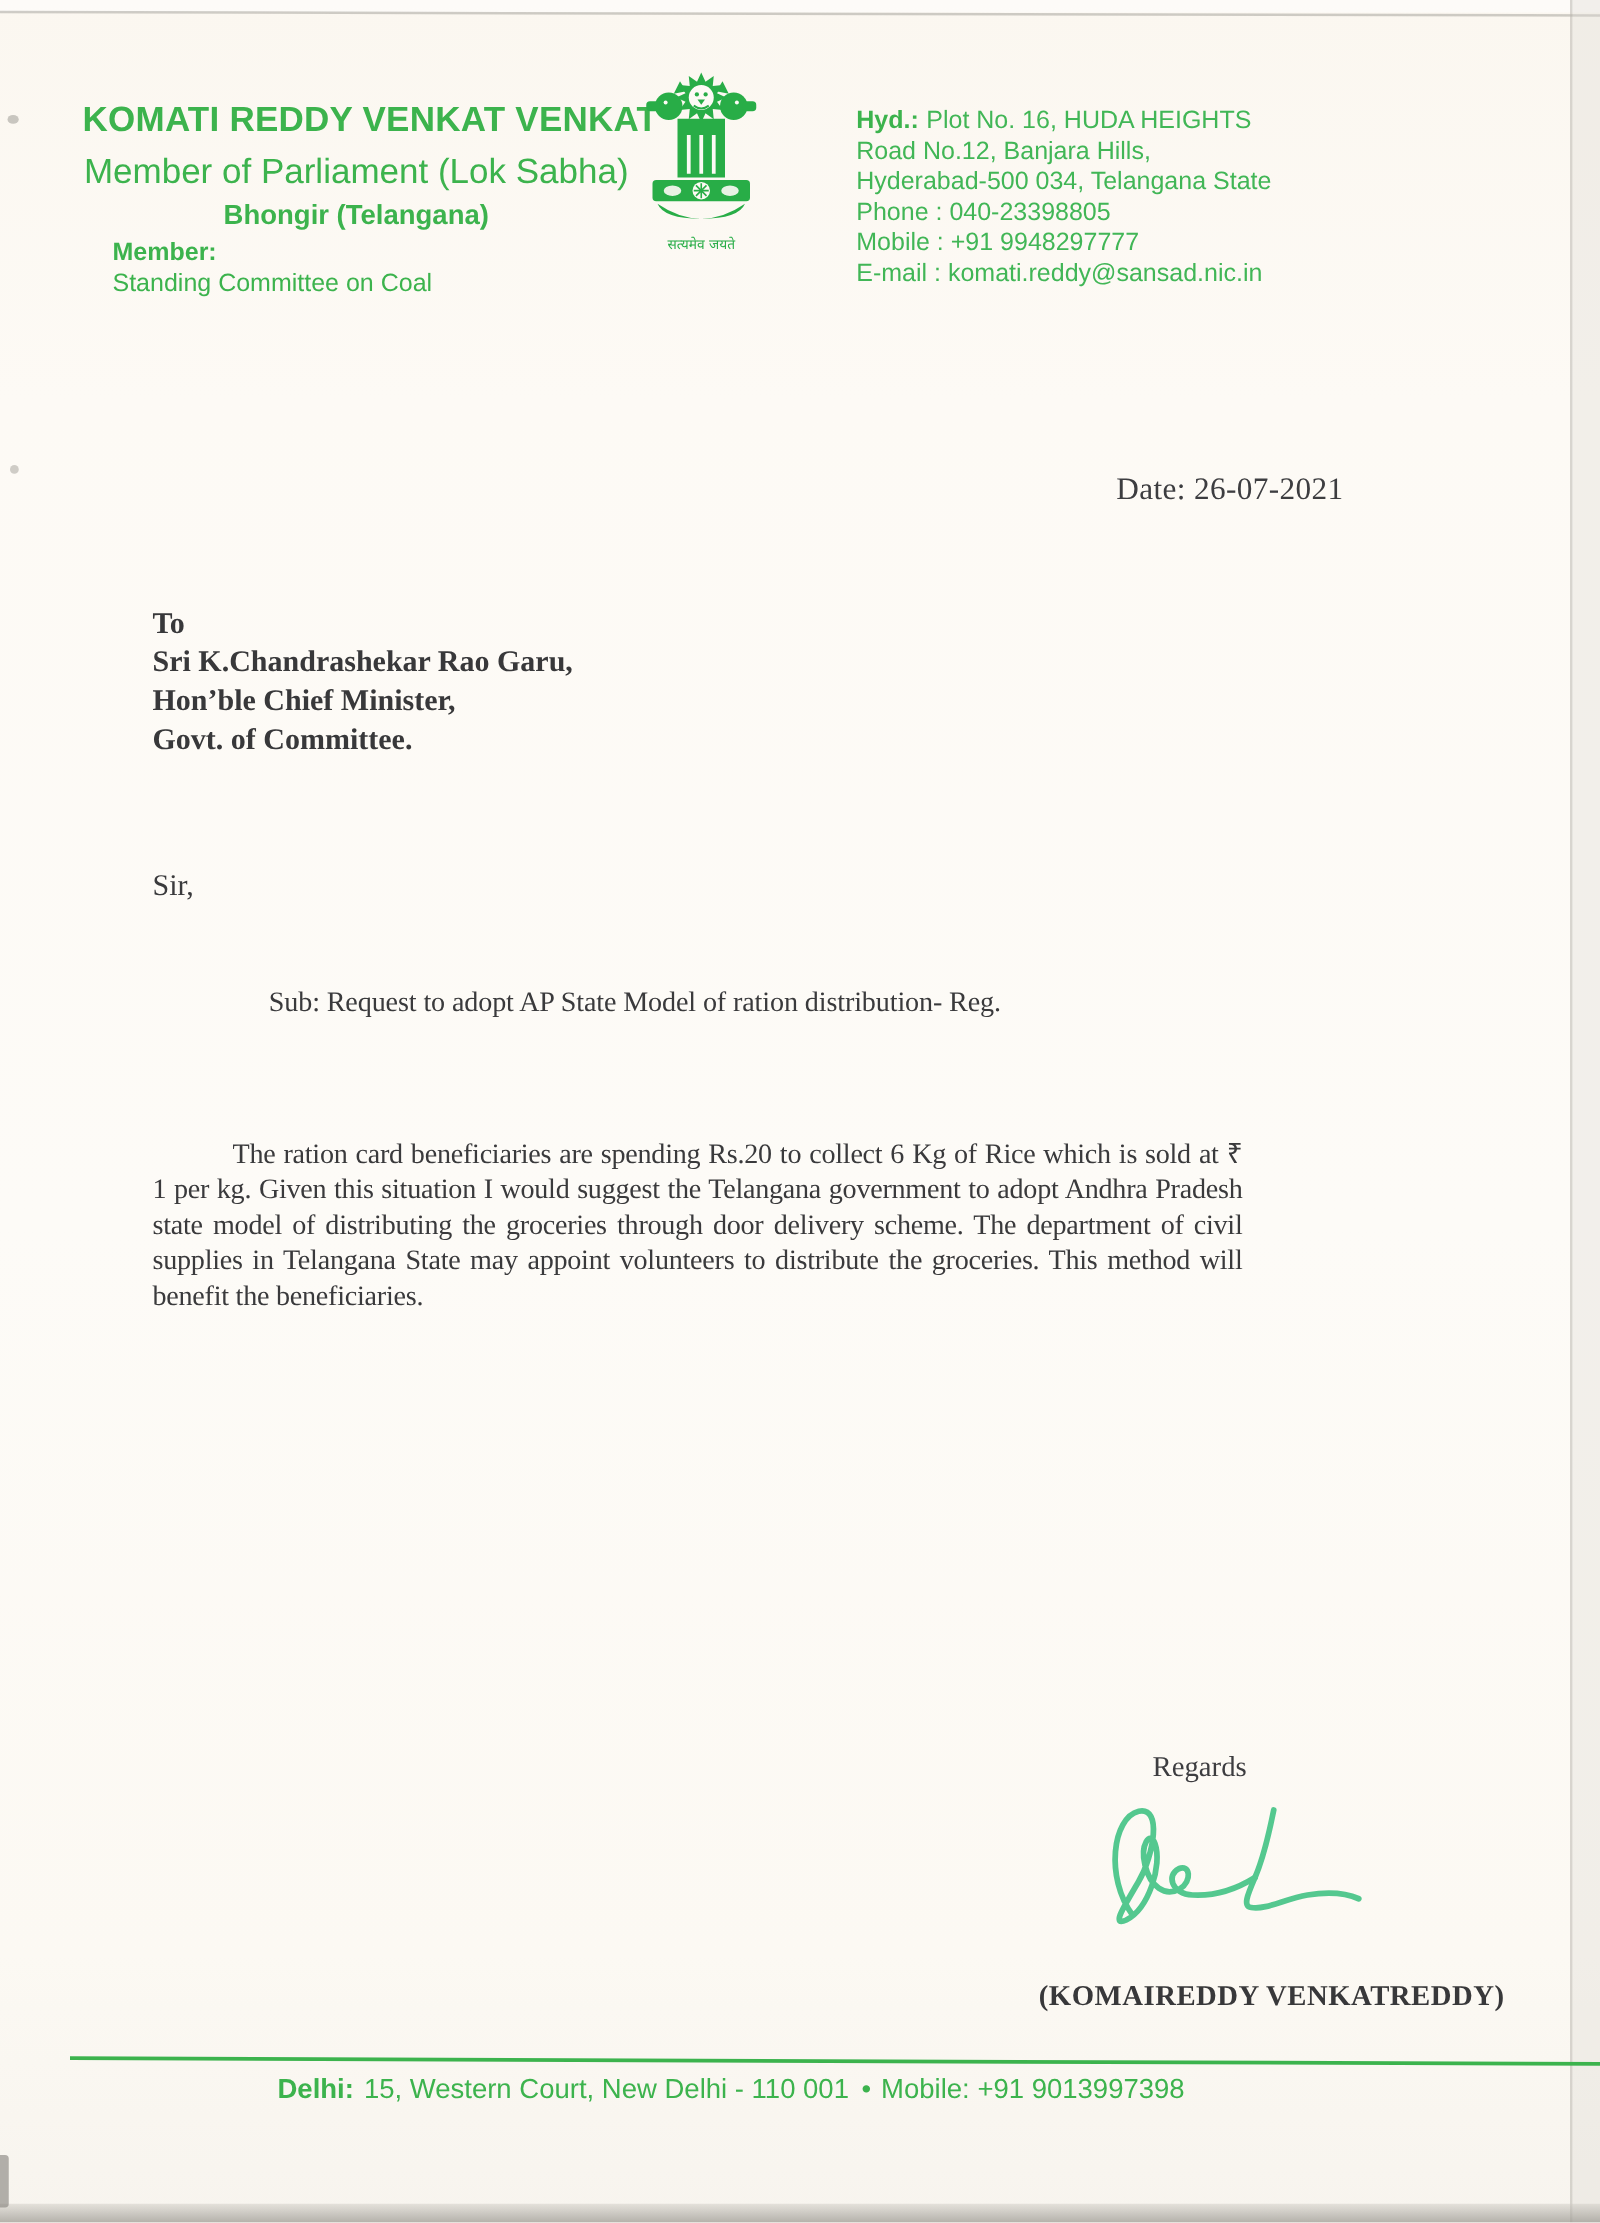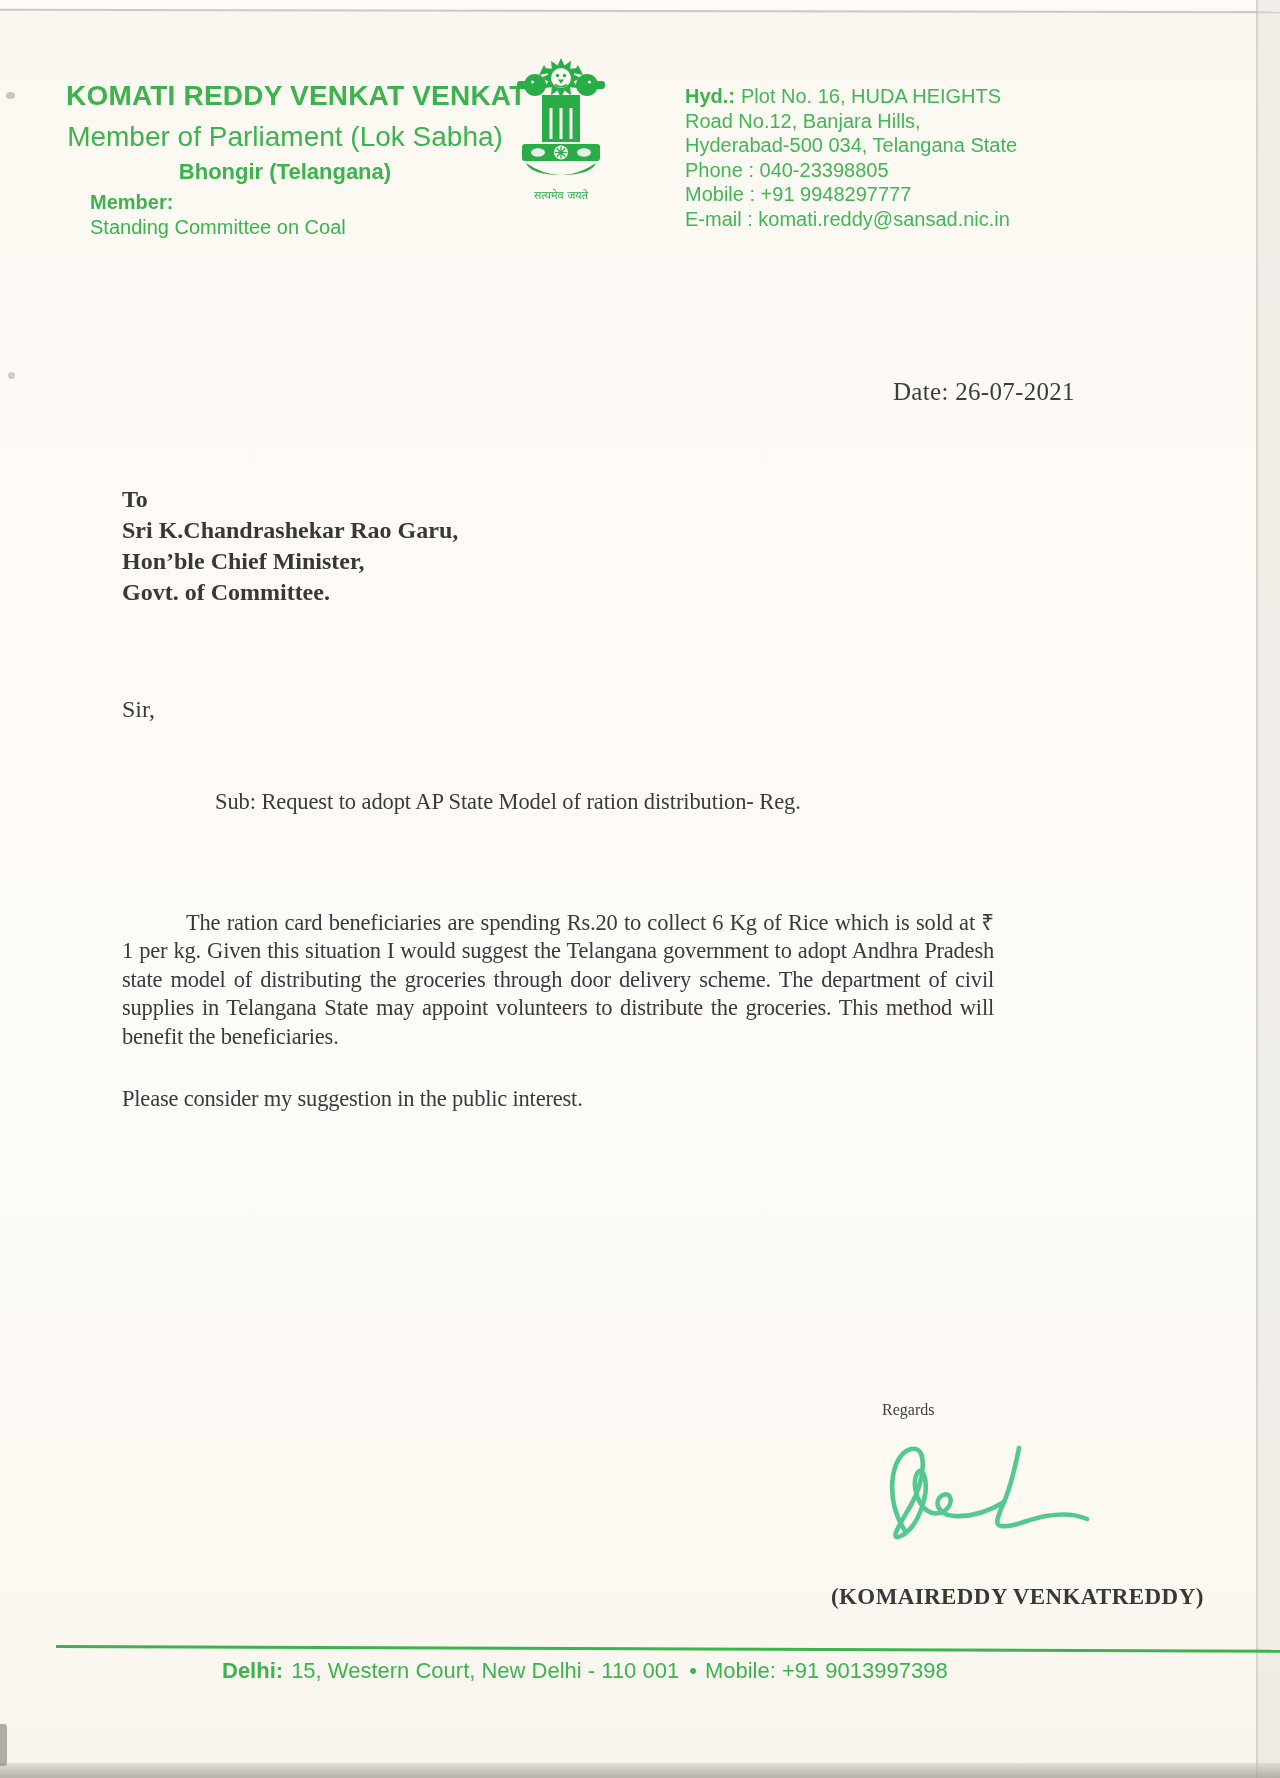--- a/index.html
+++ b/index.html
@@ -34,21 +34,21 @@
   
   .date-line{position:absolute;left:893px;top:378px;font-size:25px;color:#3d3d40;letter-spacing:.3px;}
   .recipient{position:absolute;left:122px;top:484px;font-size:24px;font-weight:bold;line-height:31px;color:#38383a;}
   .salutation{position:absolute;left:122px;top:696px;font-size:24px;}
   .subject{position:absolute;left:215px;top:789px;font-size:22.5px;letter-spacing:-0.1px;}
   .body-copy{position:absolute;left:122px;top:891px;width:872px;font-size:22.5px;line-height:28.4px;letter-spacing:-0.2px;color:#3a3a3c;}
   .body-copy p{margin:0;text-align:justify;text-indent:64px;}
   .body-copy p.p2{margin-top:18px;}
   .body-copy p.p3{margin-top:34px;text-indent:0;text-align:left;}
   
-  .regards{position:absolute;left:882px;top:1401px;font-size:16px;color:#3d3d40;}
+  .regards{position:absolute;left:922px;top:1401px;font-size:23px;color:#3d3d40;}
   .sig{position:absolute;left:866px;top:1436px;width:240px;height:122px;}
   .signatory{position:absolute;left:831px;top:1584px;font-size:23px;font-weight:bold;letter-spacing:.4px;color:#38383a;white-space:nowrap;}
   
   .footer-rule{position:absolute;left:56px;top:1645px;width:1226px;height:3px;background:#3cb34d;transform:rotate(.22deg);transform-origin:left center;}
   .footer-line{position:absolute;left:222px;top:1658px;font-family:"Liberation Sans",sans-serif;font-size:22px;color:#3cb34d;white-space:nowrap;}
   .footer-line .b{font-weight:bold;margin-right:8px;}
   .footer-line .bullet{margin:0 8px 0 10px;}
 </style>
 </head>
 <body>
@@ -140,21 +140,20 @@
     <div>Hon’ble Chief Minister,</div>
     <div>Govt. of Committee.</div>
   </div>
 
   <div class="salutation">Sir,</div>
 
   <div class="subject">Sub: Request to adopt AP State Model of ration distribution- Reg.</div>
 
   <div class="body-copy">
     <p class="p2">The ration card beneficiaries are spending Rs.20 to collect 6 Kg of Rice which is sold at ₹ 1 per kg. Given this situation I would suggest the Telangana government to adopt Andhra Pradesh state model of distributing the groceries through door delivery scheme. The department of civil supplies in Telangana State may appoint volunteers to distribute the groceries. This method will benefit the beneficiaries.</p>
-    <p class="p3">Please consider my suggestion in the public interest.</p>
   </div>
 
   <div class="regards">Regards</div>
 
   <svg class="sig" viewBox="0 0 240 122" xmlns="http://www.w3.org/2000/svg">
     <g fill="none" stroke="#54c88f" stroke-width="4.6" stroke-linecap="round" stroke-linejoin="round">
       <path d="M 40,96 C 18,66 24,18 45,13 C 64,9 57,48 45,69 C 34,88 22,106 35,100 C 53,91 64,56 58,39 C 54,28 46,40 50,56 C 54,73 66,82 78,75 C 88,69 86,55 77,59 C 67,64 71,79 88,80 C 106,81 122,76 138,66"></path>
       <path d="M 153,12 C 149,32 144,52 138,66 C 132,80 128,89 135,90 C 147,92 162,83 180,80 C 198,77 212,79 221,83"></path>
     </g>
   </svg>

